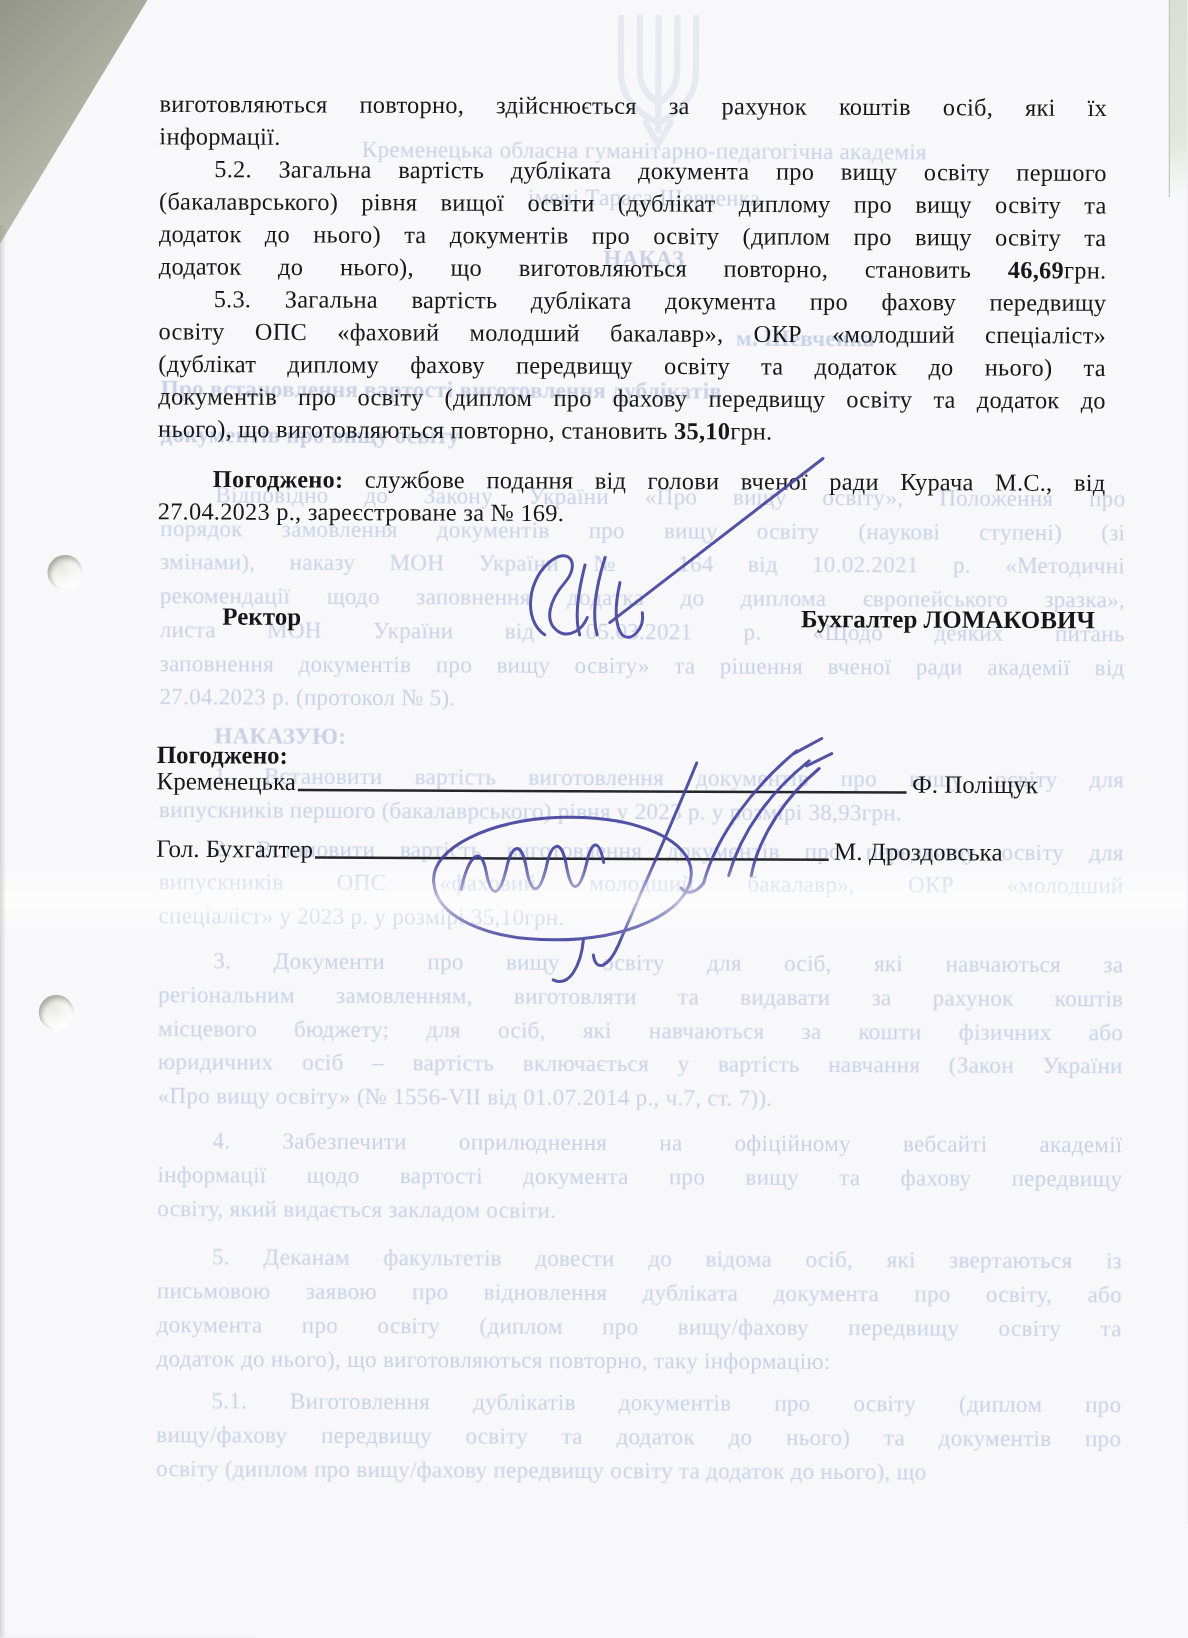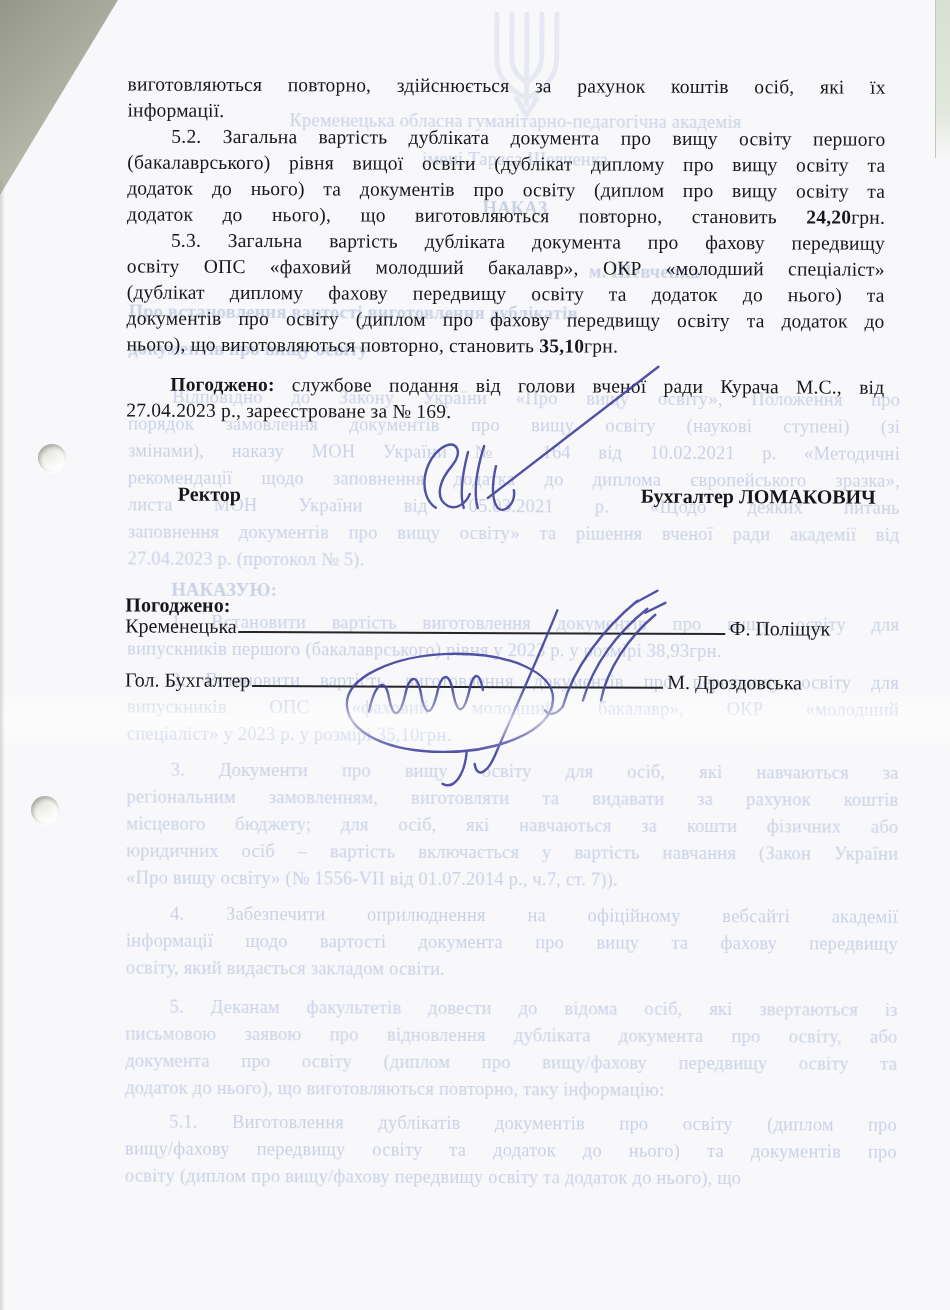--- a/index.html
+++ b/index.html
@@ -97,21 +97,21 @@
         <div class="tl just"><span>вищу/фахову передвищу освіту та додаток до нього) та документів про</span></div>
         <div class="tl"><span>освіту (диплом про вищу/фахову передвищу освіту та додаток до нього), що</span></div>
       </div>
 
     <div class="textcol">
         <div class="tl just"><span>виготовляються повторно, здійснюється за рахунок коштів осіб, які їх</span></div>
         <div class="tl"><span>інформації.</span></div>
         <div class="tl just ind"><span>5.2. Загальна вартість дубліката документа про вищу освіту першого</span></div>
         <div class="tl just"><span>(бакалаврського) рівня вищої освіти (дублікат диплому про вищу освіту та</span></div>
         <div class="tl just"><span>додаток до нього) та документів про освіту (диплом про вищу освіту та</span></div>
-        <div class="tl just"><span>додаток до нього), що виготовляються повторно, становить </span><span class="b">24,20</span><span>грн.</span></div>
+        <div class="tl just"><span>додаток до нього), що виготовляються повторно, становить </span><span class="b">46,69</span><span>грн.</span></div>
         <div class="tl just ind"><span>5.3. Загальна вартість дубліката документа про фахову передвищу</span></div>
         <div class="tl just"><span>освіту ОПС «фаховий молодший бакалавр», ОКР «молодший спеціаліст»</span></div>
         <div class="tl just"><span>(дублікат диплому фахову передвищу освіту та додаток до нього) та</span></div>
         <div class="tl just"><span>документів про освіту (диплом про фахову передвищу освіту та додаток до</span></div>
         <div class="tl"><span>нього), що виготовляються повторно, становить </span><span class="b">35,10</span><span>грн.</span></div>
         <div class="tl just ind" style="margin-top: 14px;"><span class="b">Погоджено:</span><span> службове подання від голови вченої ради Курача М.С., від</span></div>
         <div class="tl"><span>27.04.2023 р., зареєстроване за № 169.</span></div>
       </div>
 
     <div class="row rector-row">

